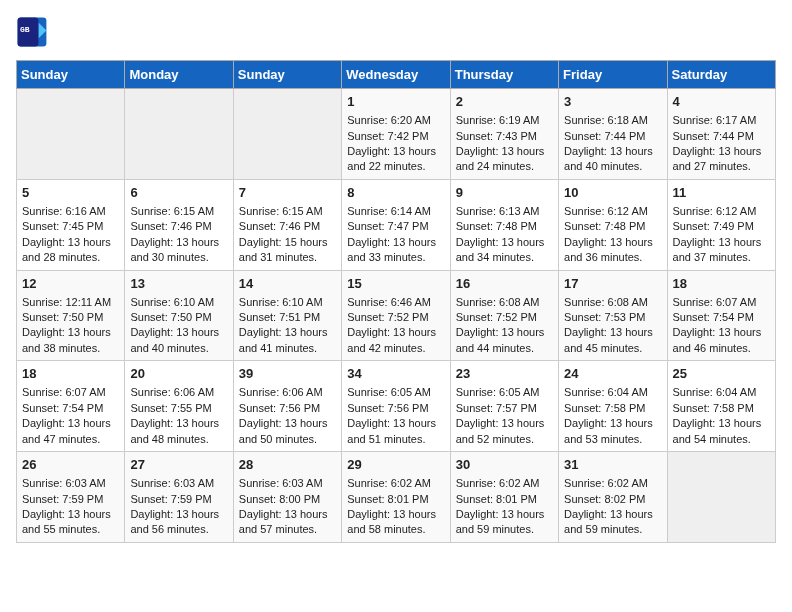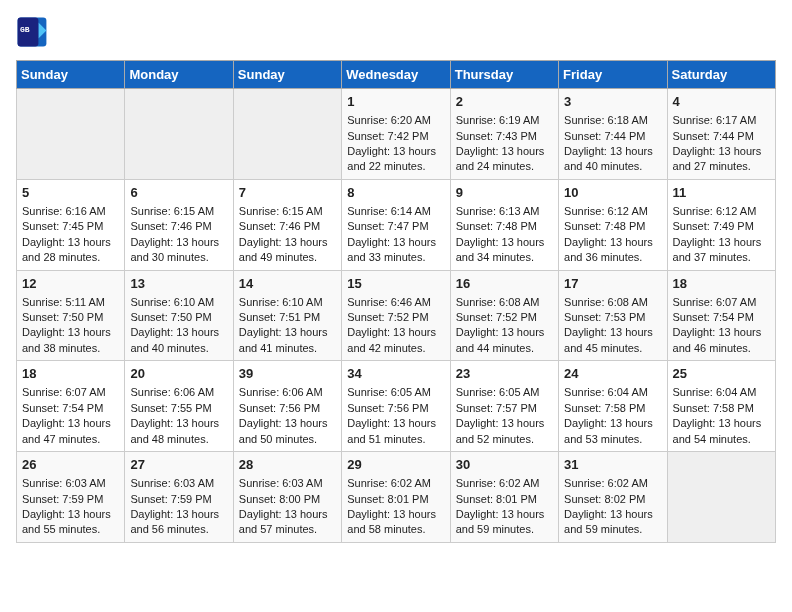--- a/index.html
+++ b/index.html
@@ -126,28 +126,28 @@
         <td class="empty"></td>
         <td class="empty"></td>
         <td><span class="day-number">1</span><span>Sunrise: 6:20 AM</span><br><span>Sunset: 7:42 PM</span><br><span>Daylight: 13 hours and 22 minutes.</span></td>
         <td><span class="day-number">2</span><span>Sunrise: 6:19 AM</span><br><span>Sunset: 7:43 PM</span><br><span>Daylight: 13 hours and 24 minutes.</span></td>
         <td><span class="day-number">3</span><span>Sunrise: 6:18 AM</span><br><span>Sunset: 7:44 PM</span><br><span>Daylight: 13 hours and 40 minutes.</span></td>
         <td><span class="day-number">4</span><span>Sunrise: 6:17 AM</span><br><span>Sunset: 7:44 PM</span><br><span>Daylight: 13 hours and 27 minutes.</span></td>
       </tr>
       <tr>
         <td><span class="day-number">5</span><span>Sunrise: 6:16 AM</span><br><span>Sunset: 7:45 PM</span><br><span>Daylight: 13 hours and 28 minutes.</span></td>
         <td><span class="day-number">6</span><span>Sunrise: 6:15 AM</span><br><span>Sunset: 7:46 PM</span><br><span>Daylight: 13 hours and 30 minutes.</span></td>
-        <td><span class="day-number">7</span><span>Sunrise: 6:15 AM</span><br><span>Sunset: 7:46 PM</span><br><span>Daylight: 13 hours and 49 minutes.</span></td>
+        <td><span class="day-number">7</span><span>Sunrise: 6:15 AM</span><br><span>Sunset: 7:46 PM</span><br><span>Daylight: 15 hours and 31 minutes.</span></td>
         <td><span class="day-number">8</span><span>Sunrise: 6:14 AM</span><br><span>Sunset: 7:47 PM</span><br><span>Daylight: 13 hours and 33 minutes.</span></td>
         <td><span class="day-number">9</span><span>Sunrise: 6:13 AM</span><br><span>Sunset: 7:48 PM</span><br><span>Daylight: 13 hours and 34 minutes.</span></td>
         <td><span class="day-number">10</span><span>Sunrise: 6:12 AM</span><br><span>Sunset: 7:48 PM</span><br><span>Daylight: 13 hours and 36 minutes.</span></td>
         <td><span class="day-number">11</span><span>Sunrise: 6:12 AM</span><br><span>Sunset: 7:49 PM</span><br><span>Daylight: 13 hours and 37 minutes.</span></td>
       </tr>
       <tr>
-        <td><span class="day-number">12</span><span>Sunrise: 5:11 AM</span><br><span>Sunset: 7:50 PM</span><br><span>Daylight: 13 hours and 38 minutes.</span></td>
+        <td><span class="day-number">12</span><span>Sunrise: 12:11 AM</span><br><span>Sunset: 7:50 PM</span><br><span>Daylight: 13 hours and 38 minutes.</span></td>
         <td><span class="day-number">13</span><span>Sunrise: 6:10 AM</span><br><span>Sunset: 7:50 PM</span><br><span>Daylight: 13 hours and 40 minutes.</span></td>
         <td><span class="day-number">14</span><span>Sunrise: 6:10 AM</span><br><span>Sunset: 7:51 PM</span><br><span>Daylight: 13 hours and 41 minutes.</span></td>
         <td><span class="day-number">15</span><span>Sunrise: 6:46 AM</span><br><span>Sunset: 7:52 PM</span><br><span>Daylight: 13 hours and 42 minutes.</span></td>
         <td><span class="day-number">16</span><span>Sunrise: 6:08 AM</span><br><span>Sunset: 7:52 PM</span><br><span>Daylight: 13 hours and 44 minutes.</span></td>
         <td><span class="day-number">17</span><span>Sunrise: 6:08 AM</span><br><span>Sunset: 7:53 PM</span><br><span>Daylight: 13 hours and 45 minutes.</span></td>
         <td><span class="day-number">18</span><span>Sunrise: 6:07 AM</span><br><span>Sunset: 7:54 PM</span><br><span>Daylight: 13 hours and 46 minutes.</span></td>
       </tr>
       <tr>
         <td><span class="day-number">18</span><span>Sunrise: 6:07 AM</span><br><span>Sunset: 7:54 PM</span><br><span>Daylight: 13 hours and 47 minutes.</span></td>
         <td><span class="day-number">20</span><span>Sunrise: 6:06 AM</span><br><span>Sunset: 7:55 PM</span><br><span>Daylight: 13 hours and 48 minutes.</span></td>

